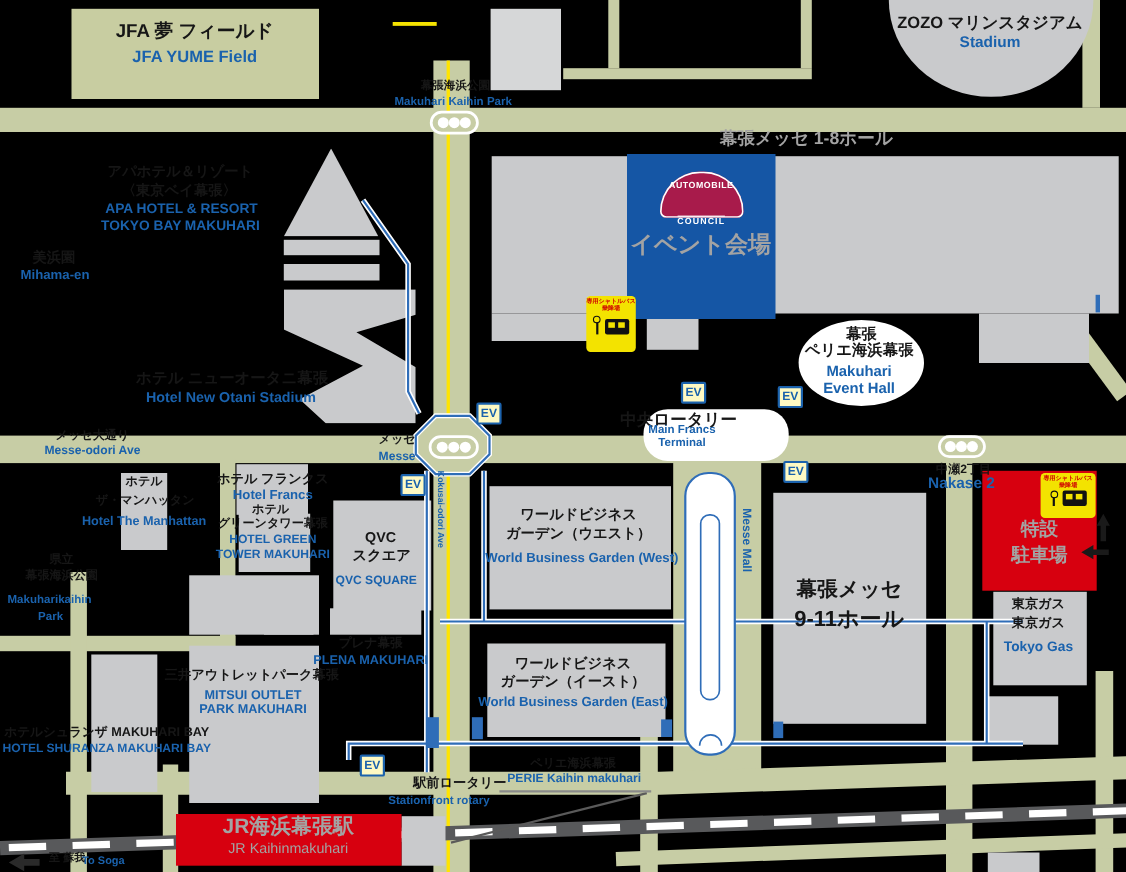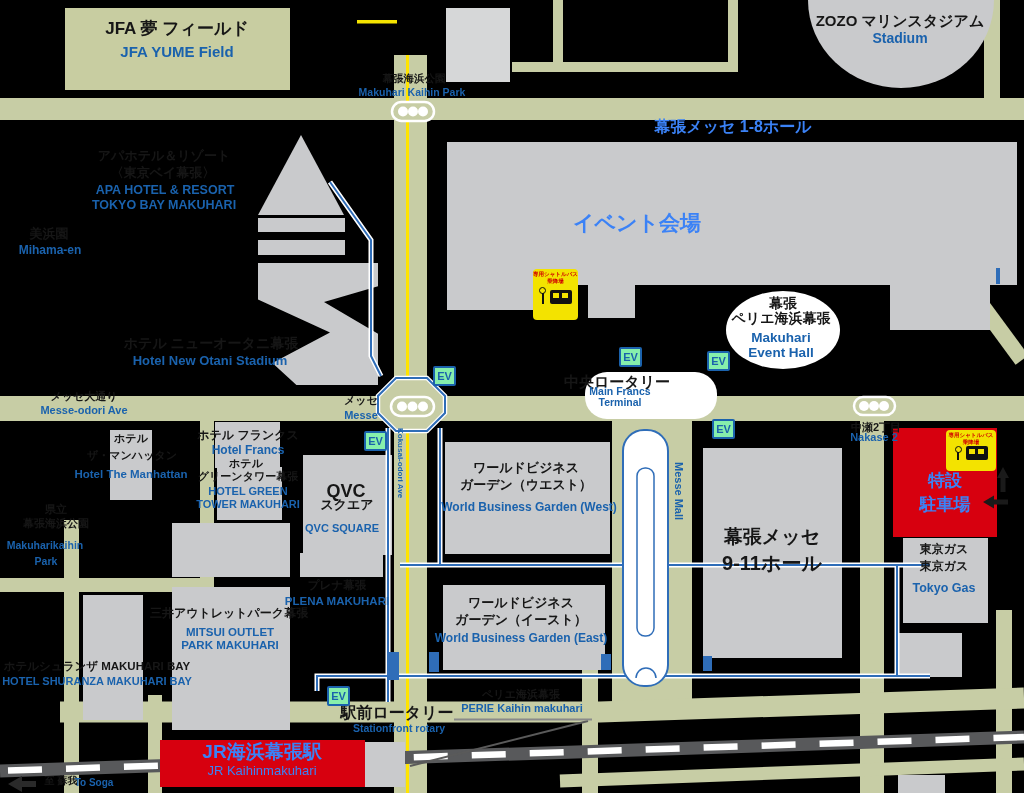--- a/index.html
+++ b/index.html
@@ -4,23 +4,23 @@
 <style>
   html,body{margin:0;padding:0;background:#000;}
   #map{position:relative;width:1024px;height:793px;background:#000;overflow:hidden;
        font-family:"Liberation Sans","DejaVu Sans",sans-serif;}
   .layer{position:absolute;left:0;top:0;}
   .b{position:absolute;background:#c9cacc;}
   .lbl{position:absolute;transform:translateX(-50%);white-space:nowrap;line-height:1.05;
        font-weight:700;text-align:center;z-index:6;}
   .jp{color:#161616;}
   .en{color:#1a62ad;}
-  .wh{color:#3b82f6;}
+  .wh{color:#a3a3a3;}
   .vert{writing-mode:vertical-rl;text-orientation:sideways;transform:none;}
-  .evb{position:absolute;width:23px;height:20px;background:#86efac;border:2.5px solid #1b62ac;
+  .evb{position:absolute;width:23px;height:20px;background:#fef9c3;border:2.5px solid #1b62ac;
        color:#1b62ac;font-weight:800;font-size:11px;display:flex;align-items:center;
        justify-content:center;box-sizing:border-box;z-index:7;border-radius:2px;}
   .sign{position:absolute;background:#f3e300;border-radius:4px;z-index:7;text-align:center;
         box-sizing:border-box;padding-top:2px;}
   .sign-t{font-size:5.5px;color:#d00000;font-weight:700;line-height:1.3;}
   .busrow{display:flex;justify-content:center;align-items:flex-end;gap:3px;margin-top:2px;}
   .busstop{width:8px;height:17px;position:relative;display:inline-block;}
   .busstop .head{position:absolute;left:0;top:0;width:7px;height:7px;border:1.5px solid #111;
        border-radius:50%;box-sizing:border-box;}
   .busstop .stem{position:absolute;left:2.5px;top:6px;width:2px;height:11px;background:#111;}
@@ -87,20 +87,26 @@
   <div class="b" style="left:172px;top:523px;width:118px;height:54px;z-index:2"></div>
   <div class="b" style="left:172px;top:587px;width:118px;height:143px;z-index:2"></div>
   <div class="b" style="left:83px;top:595px;width:60px;height:125px;z-index:2"></div>
   <div class="b" style="left:240px;top:553px;width:45px;height:24px;z-index:2"></div>
   <div class="b" style="left:300px;top:553px;width:83px;height:24px;z-index:2"></div>
   <div class="b" style="left:903px;top:538px;width:85px;height:85px;z-index:2"></div>
   <div class="b" style="left:898px;top:633px;width:64px;height:44px;z-index:2"></div>
   <div class="b" style="left:898px;top:775px;width:47px;height:18px;z-index:2"></div>
   <div class="b" style="left:365px;top:742px;width:40px;height:45px;z-index:2"></div>
 
+  <div class="b" style="left:570px;top:140px;width:135px;height:150px;background:#1556a5;z-index:3">
+    <div class="badge">
+      <div class="l1">AUTOMOBILE</div><br>
+      <div class="l2">COUNCIL</div>
+    </div>
+  </div>
 
   <div class="b" style="left:893px;top:428px;width:104px;height:109px;background:#d7000f;z-index:3"></div>
 
   <div class="b" style="left:160px;top:740px;width:205px;height:47px;background:#d7000f;z-index:3"></div>
 
   <svg class="layer" width="1024" height="793" style="z-index:4">
     <g stroke="#ffffff" stroke-width="5" fill="none">
       <path d="M330,182 L371,240 L371,356 L381,376"></path>
       <path d="M388,428 L388,702"></path>
       <path d="M440,428 L440,565"></path>
@@ -201,58 +207,58 @@
   <div class="lbl en" style="left:412px;top:87px;font-size:10.5px">Makuhari Kaihin Park</div>
 
   <div class="lbl jp" style="left:164px;top:149px;font-size:13px">アパホテル＆リゾート</div>
   <div class="lbl jp" style="left:163px;top:166px;font-size:13px">〈東京ベイ幕張〉</div>
   <div class="lbl en" style="left:165px;top:184px;font-size:12.5px">APA HOTEL &amp; RESORT</div>
   <div class="lbl en" style="left:164px;top:199px;font-size:12.5px">TOKYO BAY MAKUHARI</div>
 
   <div class="lbl jp" style="left:49px;top:227px;font-size:13px">美浜園</div>
   <div class="lbl en" style="left:50px;top:244px;font-size:12px">Mihama-en</div>
 
-  <div class="lbl jp" style="left:733px;top:119px;font-size:16px;color:#3b82f6">幕張メッセ 1-8ホール</div>
+  <div class="lbl jp" style="left:733px;top:119px;font-size:16px;color:#a3a3a3">幕張メッセ 1-8ホール</div>
 
   <div class="lbl wh" style="left:637px;top:212px;font-size:21px;z-index:6">イベント会場</div>
 
   <div class="lbl jp" style="left:783px;top:296px;font-size:14px">幕張</div>
   <div class="lbl jp" style="left:781px;top:311px;font-size:14px">ペリエ海浜幕張</div>
   <div class="lbl en" style="left:781px;top:331px;font-size:13.5px">Makuhari</div>
   <div class="lbl en" style="left:781px;top:346px;font-size:13.5px">Event Hall</div>
 
   <div class="lbl jp" style="left:211px;top:336px;font-size:14px">ホテル ニューオータニ幕張</div>
   <div class="lbl en" style="left:210px;top:354px;font-size:13px">Hotel New Otani Stadium</div>
 
   <div class="lbl jp" style="left:84px;top:391px;font-size:11px">メッセ大通り</div>
   <div class="lbl en" style="left:84px;top:405px;font-size:11px">Messe-odori Ave</div>
 
   <div class="lbl jp" style="left:361px;top:395px;font-size:11px">メッセ</div>
   <div class="lbl en" style="left:361px;top:410px;font-size:11px">Messe</div>
 
   <div class="lbl jp" style="left:876px;top:422px;font-size:11px">中瀬2丁目</div>
-  <div class="lbl en" style="left:874px;top:432px;font-size:11px">Nakase 2</div>
+  <div class="lbl en" style="left:874px;top:432px;font-size:14px">Nakase 2</div>
 
   <div class="lbl jp" style="left:617px;top:374px;font-size:15px">中央ロータリー</div>
   <div class="lbl en" style="left:620px;top:386px;font-size:10.5px">Main Francs</div>
   <div class="lbl en" style="left:620px;top:397px;font-size:10.5px">Terminal</div>
 
   <div class="lbl jp" style="left:248px;top:429px;font-size:12px">ホテル フランクス</div>
   <div class="lbl en" style="left:248px;top:444px;font-size:12px">Hotel Francs</div>
 
   <div class="lbl jp" style="left:246px;top:458px;font-size:11px">ホテル</div>
   <div class="lbl jp" style="left:248px;top:471px;font-size:11px">グリーンタワー幕張</div>
   <div class="lbl en" style="left:248px;top:486px;font-size:11px">HOTEL GREEN</div>
   <div class="lbl en" style="left:248px;top:499px;font-size:11px">TOWER MAKUHARI</div>
 
   <div class="lbl jp" style="left:131px;top:433px;font-size:11px">ホテル</div>
   <div class="lbl jp" style="left:132px;top:450px;font-size:11px">ザ・マンハッタン</div>
   <div class="lbl en" style="left:131px;top:468px;font-size:11.5px">Hotel The Manhattan</div>
 
-  <div class="lbl jp" style="left:346px;top:482px;font-size:18px">QVC</div>
+  <div class="lbl jp" style="left:346px;top:482px;font-size:13px">QVC</div>
   <div class="lbl jp" style="left:347px;top:498px;font-size:13px">スクエア</div>
   <div class="lbl en" style="left:342px;top:523px;font-size:11px">QVC SQUARE</div>
 
   <div class="lbl jp" style="left:526px;top:461px;font-size:13px">ワールドビジネス</div>
   <div class="lbl jp" style="left:526px;top:478px;font-size:13px">ガーデン（ウエスト）</div>
   <div class="lbl en" style="left:529px;top:501px;font-size:12px">World Business Garden (West)</div>
 
   <div class="lbl jp" style="left:521px;top:596px;font-size:13px">ワールドビジネス</div>
   <div class="lbl jp" style="left:521px;top:613px;font-size:13px">ガーデン（イースト）</div>
   <div class="lbl en" style="left:521px;top:632px;font-size:12px">World Business Garden (East)</div>
@@ -281,21 +287,21 @@
   <div class="lbl jp" style="left:56px;top:518px;font-size:11px">幕張海浜公園</div>
   <div class="lbl en" style="left:45px;top:540px;font-size:10.5px">Makuharikaihin</div>
   <div class="lbl en" style="left:46px;top:556px;font-size:10.5px">Park</div>
 
   <div class="lbl jp" style="left:97px;top:660px;font-size:11.5px">ホテルシュランザ MAKUHARI BAY</div>
   <div class="lbl en" style="left:97px;top:676px;font-size:11px">HOTEL SHURANZA MAKUHARI BAY</div>
 
   <div class="lbl wh" style="left:262px;top:742px;font-size:19px;z-index:6">JR海浜幕張駅</div>
   <div class="lbl wh" style="left:262px;top:764px;font-size:13px;font-weight:400;z-index:6">JR Kaihinmakuhari</div>
 
-  <div class="lbl jp" style="left:397px;top:705px;font-size:16px">駅前ロータリー</div>
+  <div class="lbl jp" style="left:418px;top:705px;font-size:12px">駅前ロータリー</div>
   <div class="lbl en" style="left:399px;top:723px;font-size:10.5px">Stationfront rotary</div>
 
   <div class="lbl jp" style="left:521px;top:689px;font-size:11px">ペリエ海浜幕張</div>
   <div class="lbl en" style="left:522px;top:703px;font-size:11px">PERIE Kaihin makuhari</div>
 
   <div class="lbl jp" style="left:61px;top:776px;font-size:10px">至 蘇我</div>
   <div class="lbl en" style="left:94px;top:778px;font-size:10px">To Soga</div>
 
 </div>
 

